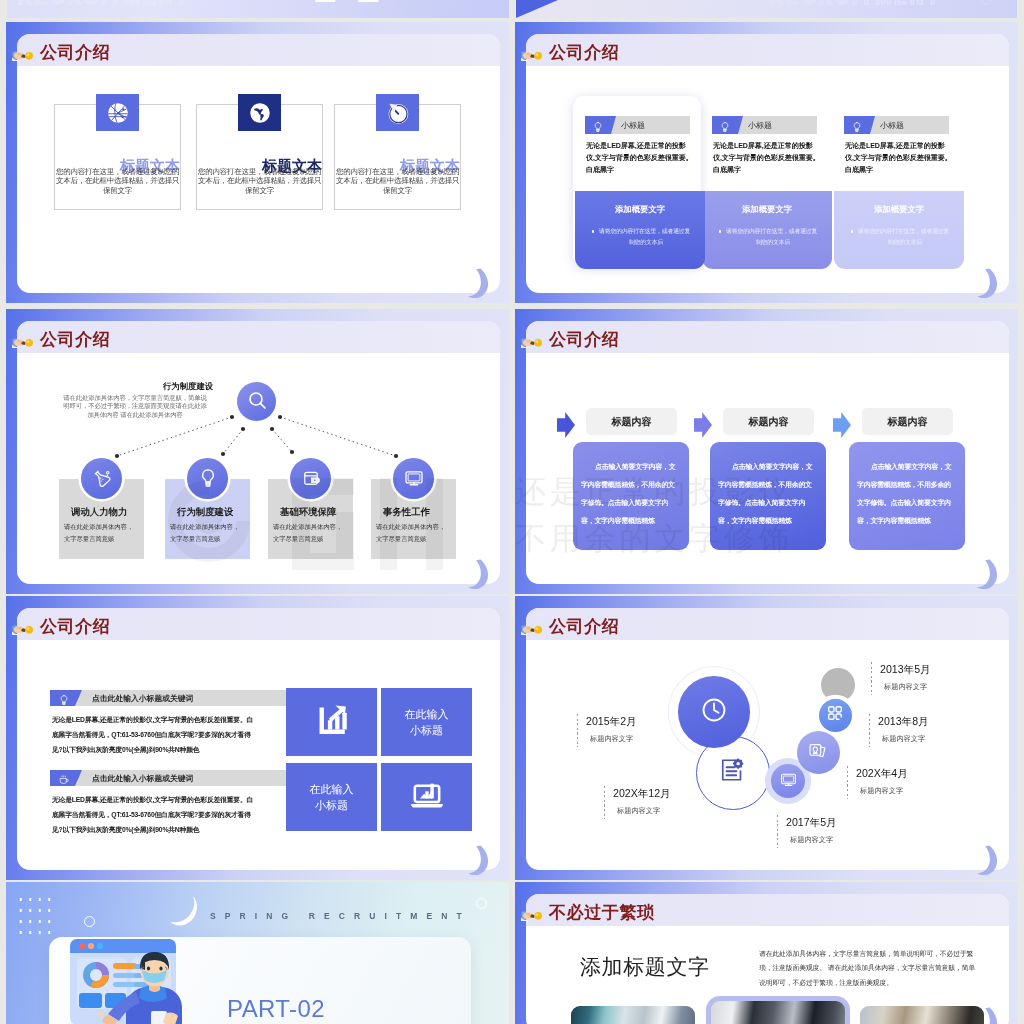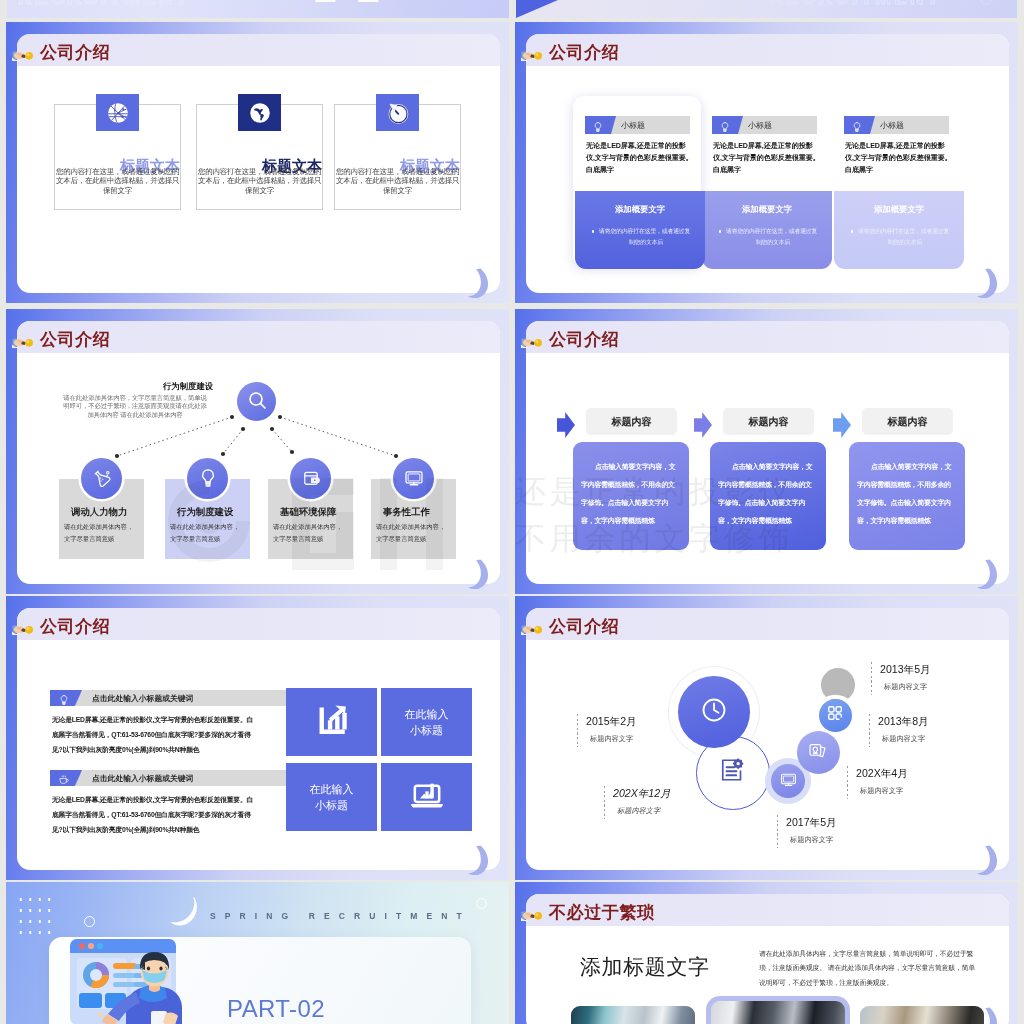--- a/index.html
+++ b/index.html
@@ -600,21 +600,21 @@
                   <rect x="3.3" y="6.1" width="11.6" height="11.6" rx="1.7"></rect>
                   <path d="M9.1 8.7c1.5 0 2.4 1.2 2.4 2.6 0 1.1-.6 2-1.3 2.4l.5 1.1h-3.2l.5-1.1c-.7-.4-1.3-1.3-1.3-2.4 0-1.4.9-2.6 2.4-2.6z"></path>
                   <path d="M6.6 16h5" stroke-width="1.1"></path>
                 </svg></span>
             </div>
             <div class="s6ev" style="left: 60px; top: 43px; margin-top: 32px;">
               <div class="s6bar"></div>
               <div class="s6d">2015年2月</div>
               <div class="s6x">标题内容文字</div>
             </div>
-            <div class="s6ev" style="left: 87px; top: 147px; font-style: italic;">
+            <div class="s6ev" style="left: 87px; top: 147px;">
               <div class="s6bar"></div>
               <div class="s6d">202X年12月</div>
               <div class="s6x">标题内容文字</div>
             </div>
             <div class="s6ev" style="left: 260px; top: 176px;">
               <div class="s6bar"></div>
               <div class="s6d">2017年5月</div>
               <div class="s6x">标题内容文字</div>
             </div>
             <div class="s6ev" style="left: 354px; top: 23px;">

